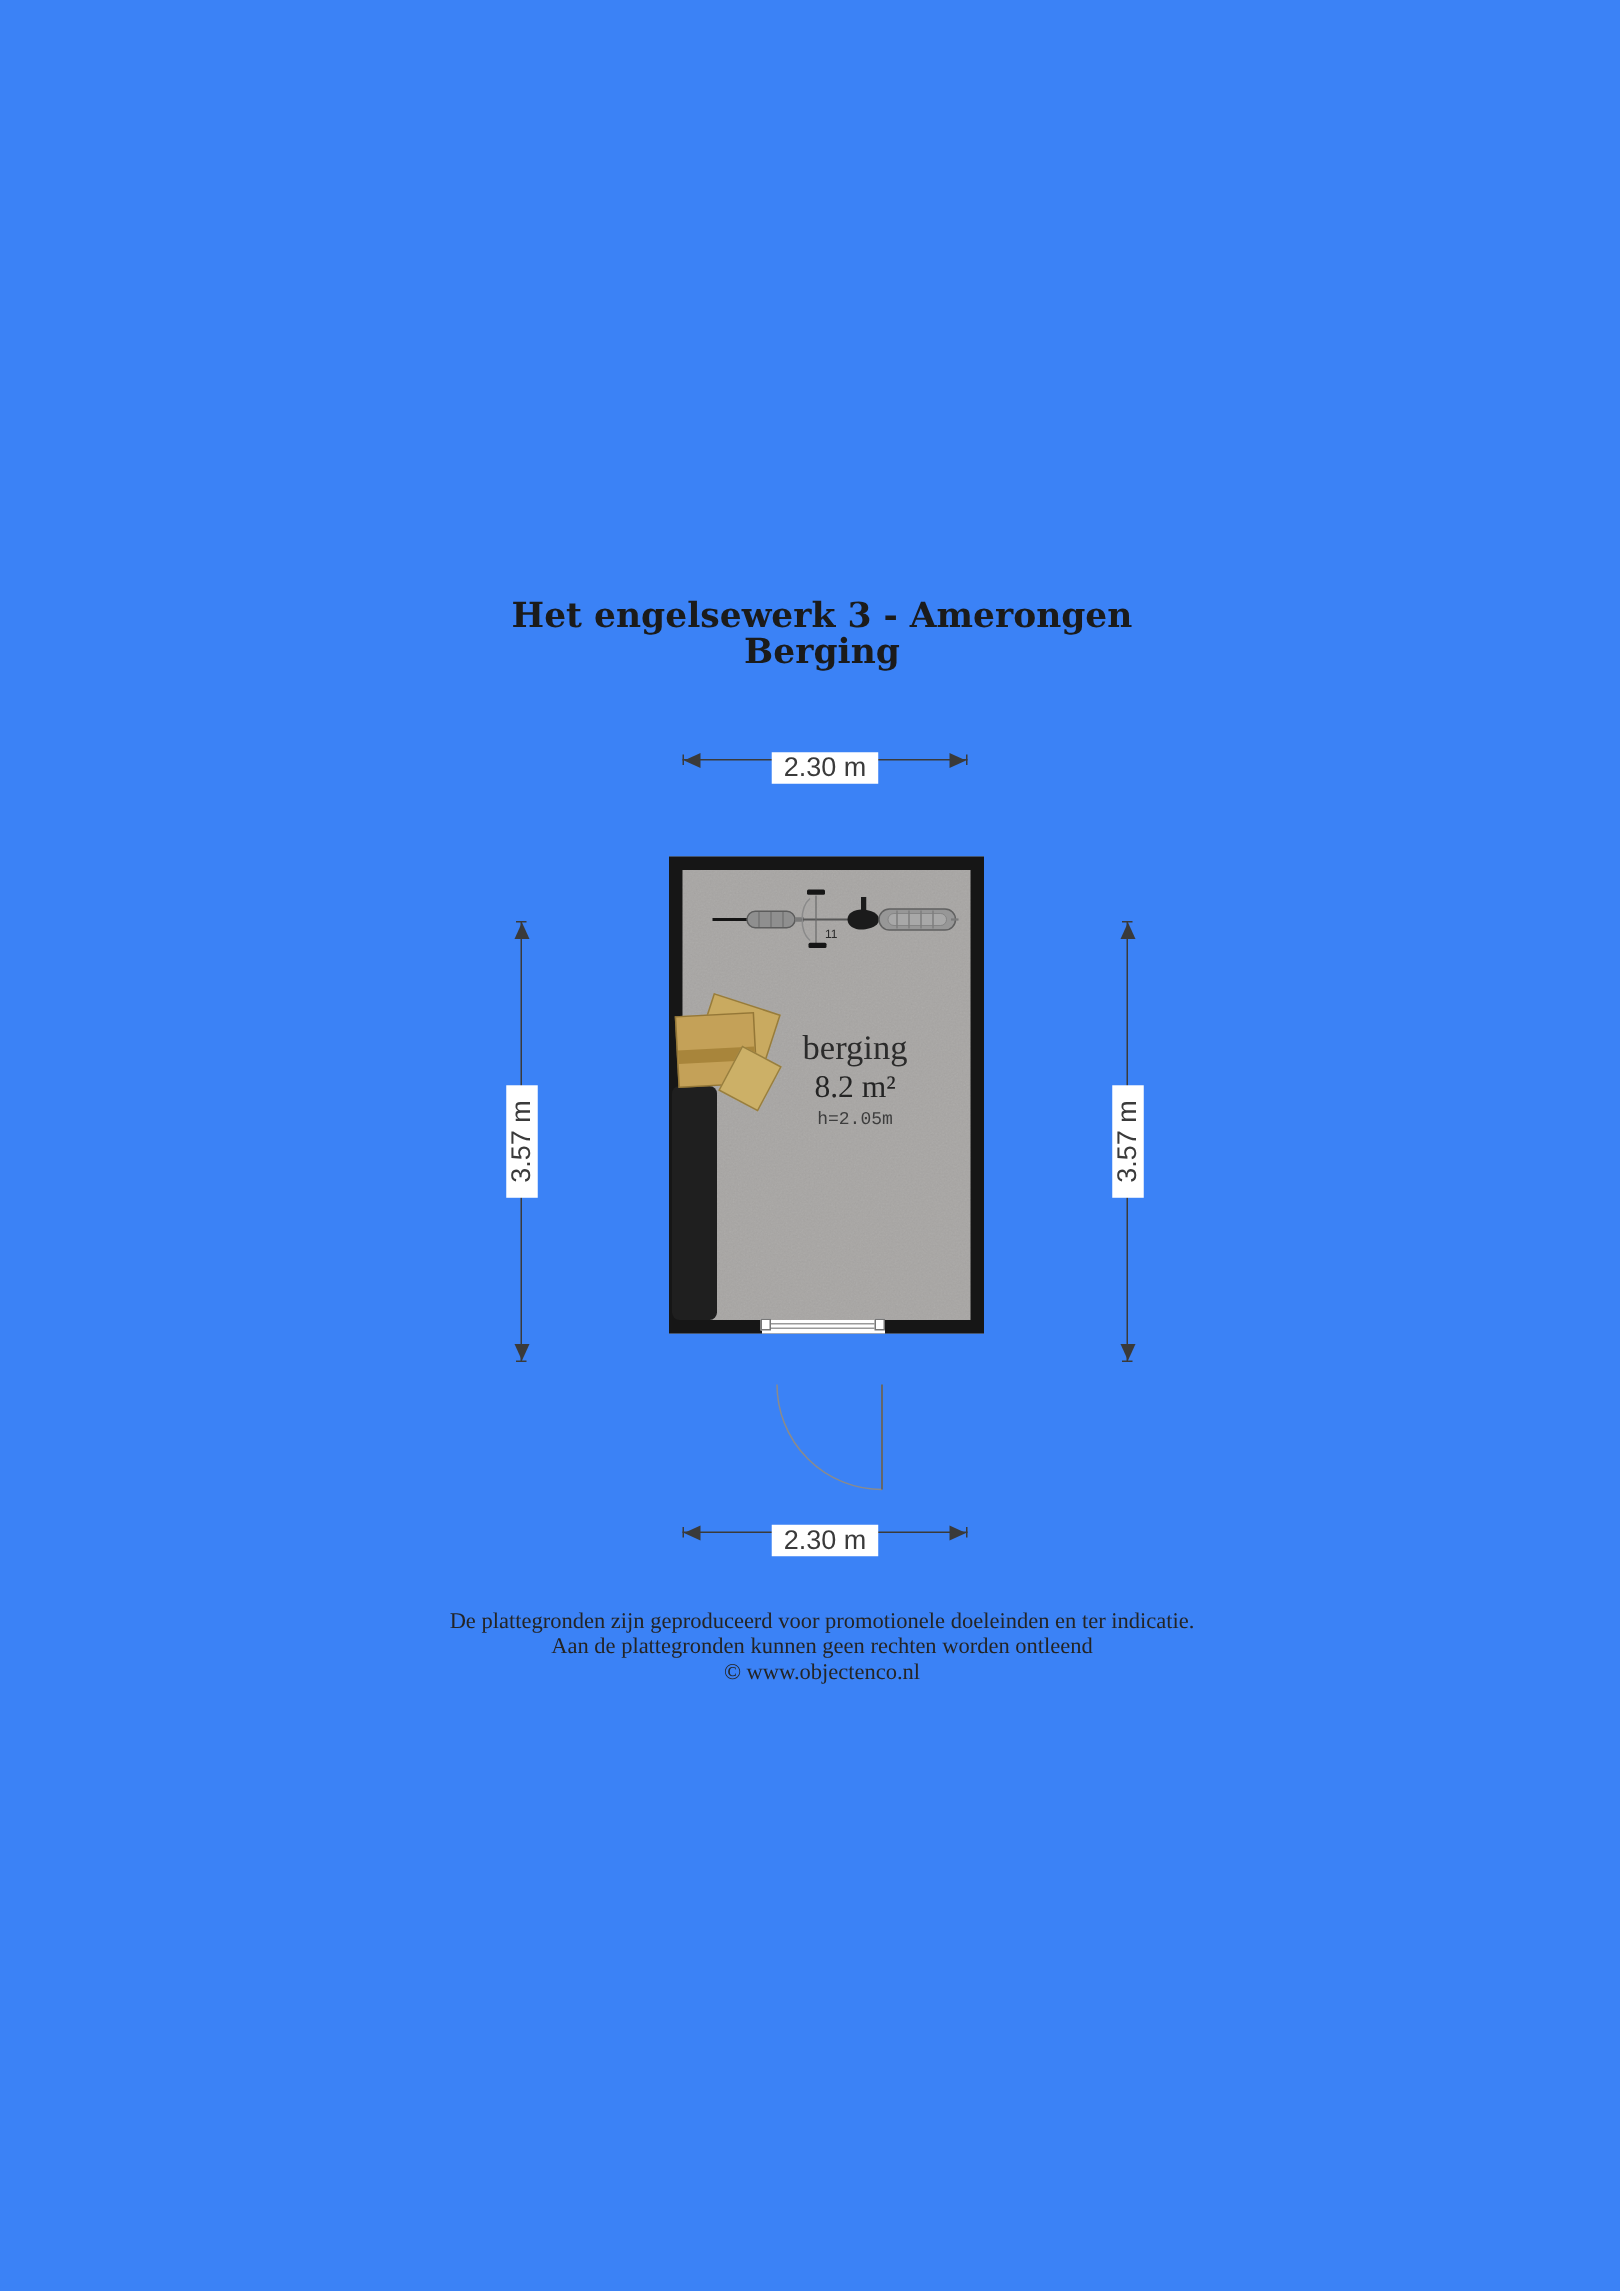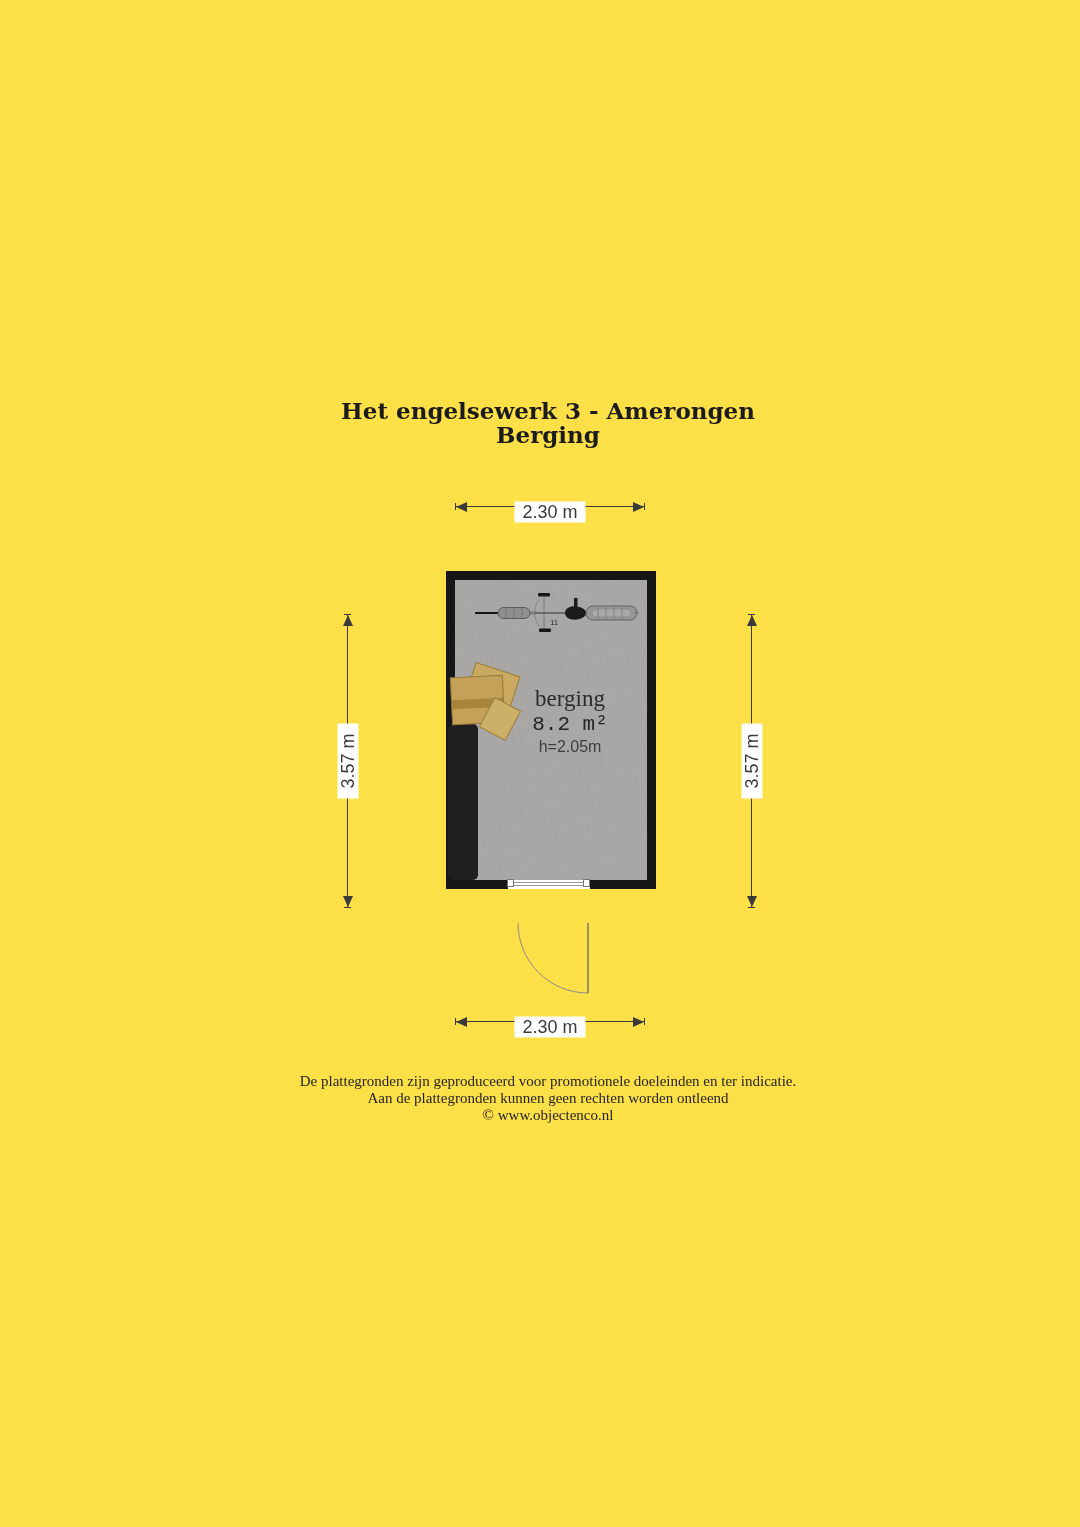--- a/index.html
+++ b/index.html
@@ -1,21 +1,21 @@
 <!DOCTYPE html>
 <html style="--wall: #161616; --floor: #a8a6a4; --dim: #3a3a3a; --text: #1d1d1d; --box: #c4a158; --box-tape: #a8853b; --storage: #1f1f1f;"><head>
 <meta charset="utf-8">
 <style>
   :root{
     --wall:#161616; --floor:#a8a6a4; --dim:#3a3a3a; --text:#1d1d1d;
     --box:#c4a158; --box-tape:#a8853b; --storage:#1f1f1f;
   }
   *{margin:0;padding:0;box-sizing:border-box}
   html,body{background:#ffffff}
-  .page{position:relative;width:1080px;height:1527px;background:#fde047;overflow:hidden;
+  .page{position:relative;width:1080px;height:1527px;background:#3b82f6;overflow:hidden;
         font-family:"Liberation Serif",serif;color:var(--text)}
 
   
   .title{position:absolute;left:8px;top:399px;width:1080px;text-align:center;
          font-family:"DejaVu Serif","Liberation Serif",serif;font-weight:bold;
          font-size:23px;line-height:24px;color:#1b1b1b}
 
   
   .hdim{position:absolute;height:22px}
   .hdim .hline{position:absolute;left:0;right:0;top:10px;height:1px;background:var(--dim)}
@@ -49,22 +49,22 @@
   .box-back{left:22px;top:4px;width:47px;height:50px;background:#c9aa60;transform:rotate(18deg)}
   .box-front{left:6px;top:12px;width:53px;height:48px;background:var(--box);transform:rotate(-3deg)}
   .box-front .tape{position:absolute;left:0;top:22px;width:100%;height:9px;background:var(--box-tape)}
   .box-small{left:40px;top:38px;width:30px;height:34px;background:#ccb067;transform:rotate(28deg)}
 
   .storage{position:absolute;left:-7px;top:144px;width:30px;height:156px;z-index:3;
            background:var(--storage);border-radius:5px}
 
   .room-label{position:absolute;left:35px;top:106px;width:160px;text-align:center;z-index:2}
   .room-name{font-family:"Liberation Serif",serif;font-size:23px;line-height:26px;color:#2b2b2b}
-  .room-area{font-family:Liberation Mono, monospace;font-size:21px;line-height:25px;color:#242424}
-  .room-height{font-family:Liberation Sans, sans-serif;font-size:16px;line-height:19px;color:#3d3d3d}
+  .room-area{font-family:Liberation Serif, serif;font-size:21px;line-height:25px;color:#242424}
+  .room-height{font-family:Liberation Mono, monospace;font-size:12px;line-height:19px;color:#3d3d3d}
 
   .threshold{position:absolute;left:53px;top:300px;width:82px;height:9px;background:#fff;z-index:6}
   .threshold .tline{position:absolute;left:0;right:0;height:1px;background:#9a9a9a}
   .jamb{position:absolute;top:299px;width:7px;height:8px;background:#fff;border:1px solid #777;z-index:7}
   .jamb-l{left:52px}.jamb-r{left:128px}
 
   .door-swing{position:absolute;left:500px;top:920px}
 
   
   .footer{position:absolute;left:8px;top:1073px;width:1080px;text-align:center;

